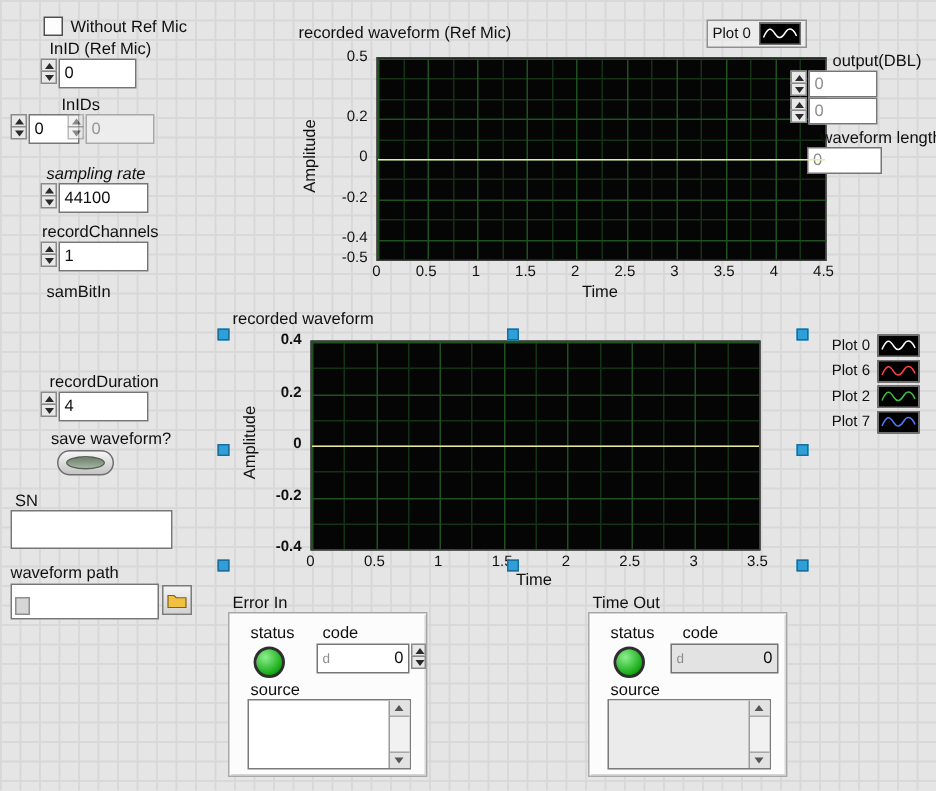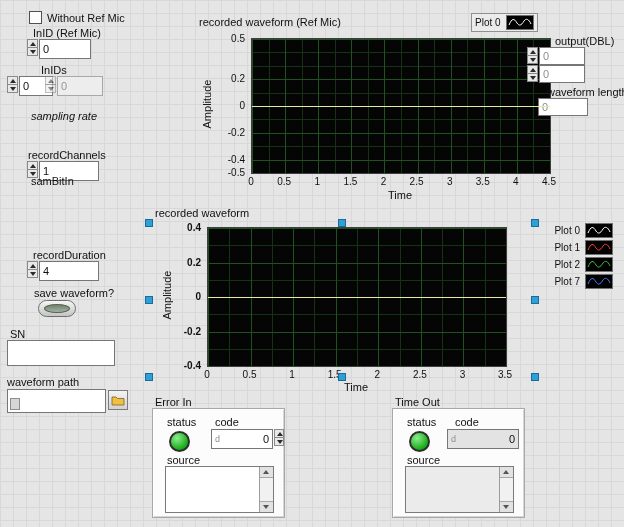--- a/index.html
+++ b/index.html
@@ -91,31 +91,38 @@
   </div>
   <div class="numctl disabled" style="left:45px;top:76px;">
     <span class="spin">
       <button class="sbtn tri-up"></button>
       <button class="sbtn tri-down"></button>
     </span>
     <span class="numbox" style="width:38px;">0</span>
   </div>
 
   <span class="lbl" style="left:31px;top:110px;font-style:italic;">sampling rate</span>
+  <div class="numctl" style="left:27px;top:122px;">
+    <span class="spin">
+      <button class="sbtn tri-up"></button>
+      <button class="sbtn tri-down"></button>
+    </span>
+    <span class="numbox" style="width:52px;">44100</span>
+  </div>
 
   <span class="lbl" style="left:28px;top:149px;">recordChannels</span>
   <div class="numctl" style="left:27px;top:161px;">
     <span class="spin">
       <button class="sbtn tri-up"></button>
       <button class="sbtn tri-down"></button>
     </span>
     <span class="numbox" style="width:52px;">1</span>
   </div>
 
-  <span class="lbl" style="left:31px;top:175px;">samBitIn</span>
+  <span class="lbl" style="left:31px;top:189px;">samBitIn</span>
 
   <span class="lbl" style="left:33px;top:249px;">recordDuration</span>
   <div class="numctl" style="left:27px;top:261px;">
     <span class="spin">
       <button class="sbtn tri-up"></button>
       <button class="sbtn tri-down"></button>
     </span>
     <span class="numbox" style="width:52px;">4</span>
   </div>
 
@@ -258,21 +265,21 @@
   <div class="legend" style="left:541px;top:222px;width:72px;">
       <div class="legend-row">
         <span class="legend-label">Plot 0</span>
         <span class="legend-swatch">
           <svg width="24" height="11" viewBox="0 0 24 11">
             <path d="M1 8 C4 1 6 1 9 6 C11 9 13 9 16 4 C18 1 21 2 23 7" fill="none" stroke="#ffffff" stroke-width="1"></path>
           </svg>
         </span>
       </div>
       <div class="legend-row">
-        <span class="legend-label">Plot 1</span>
+        <span class="legend-label">Plot 6</span>
         <span class="legend-swatch">
           <svg width="24" height="11" viewBox="0 0 24 11">
             <path d="M1 8 C4 1 6 1 9 6 C11 9 13 9 16 4 C18 1 21 2 23 7" fill="none" stroke="#ff4040" stroke-width="1"></path>
           </svg>
         </span>
       </div>
       <div class="legend-row">
         <span class="legend-label">Plot 2</span>
         <span class="legend-swatch">
           <svg width="24" height="11" viewBox="0 0 24 11">

